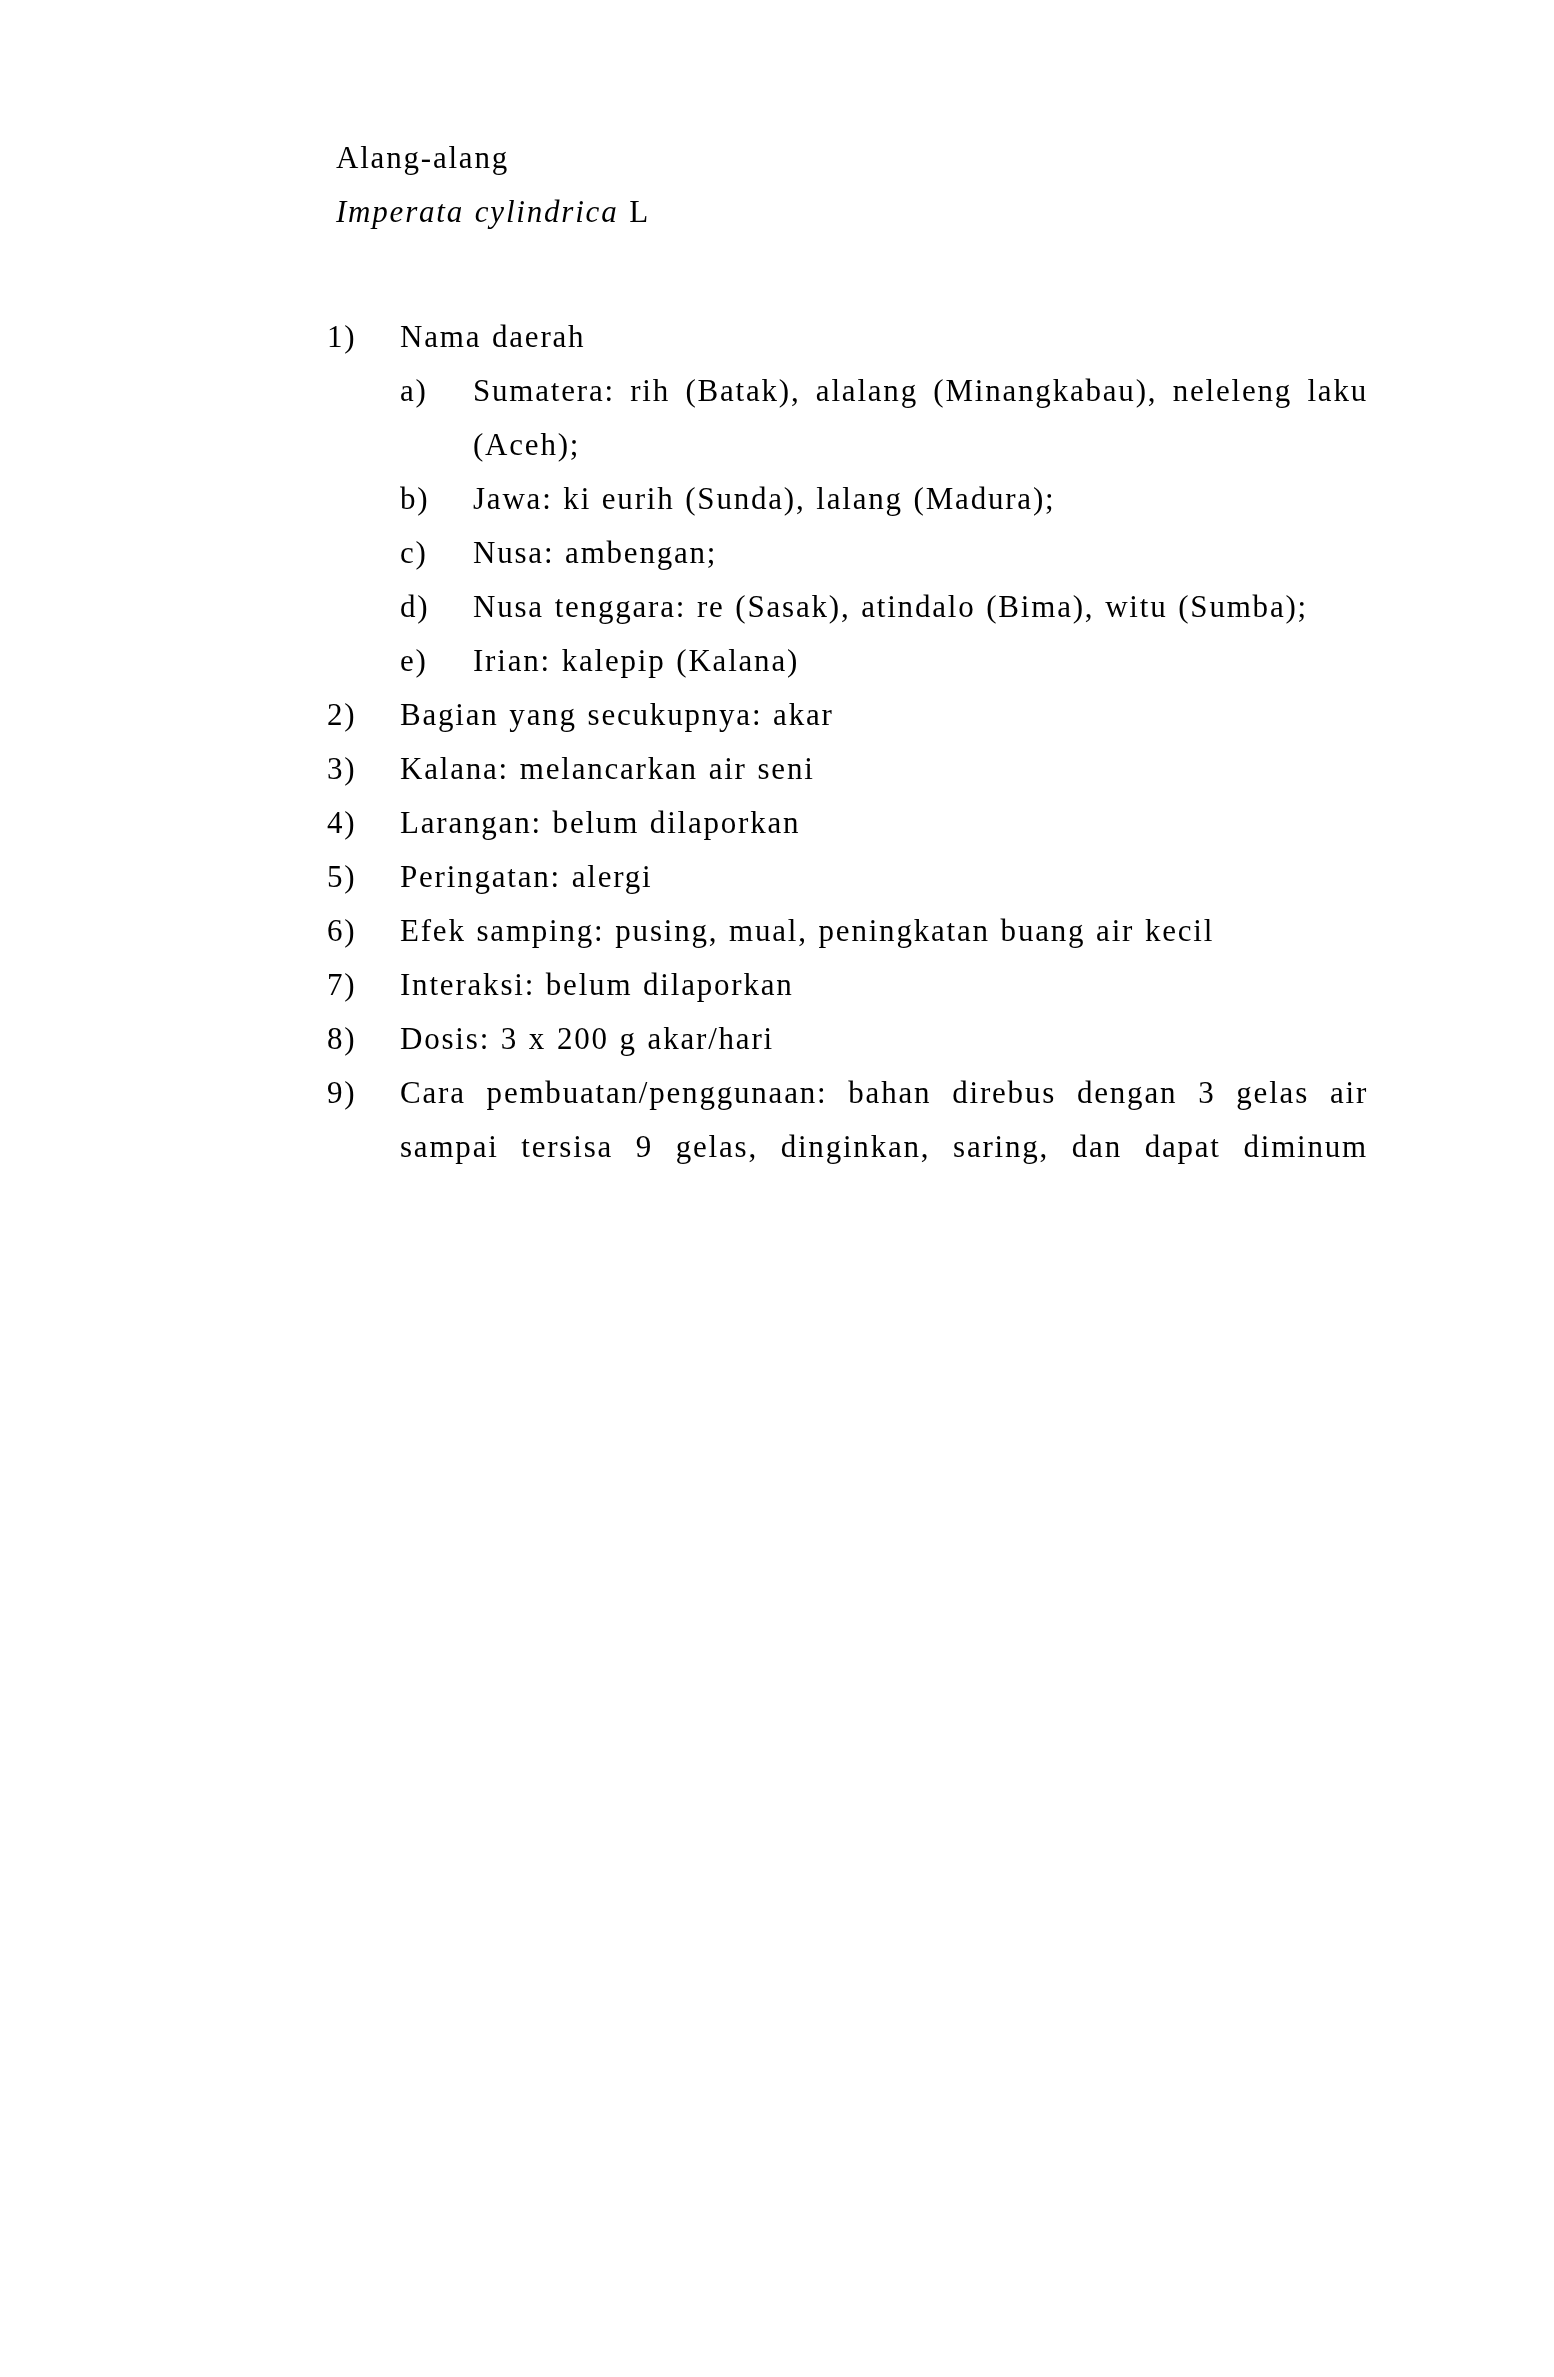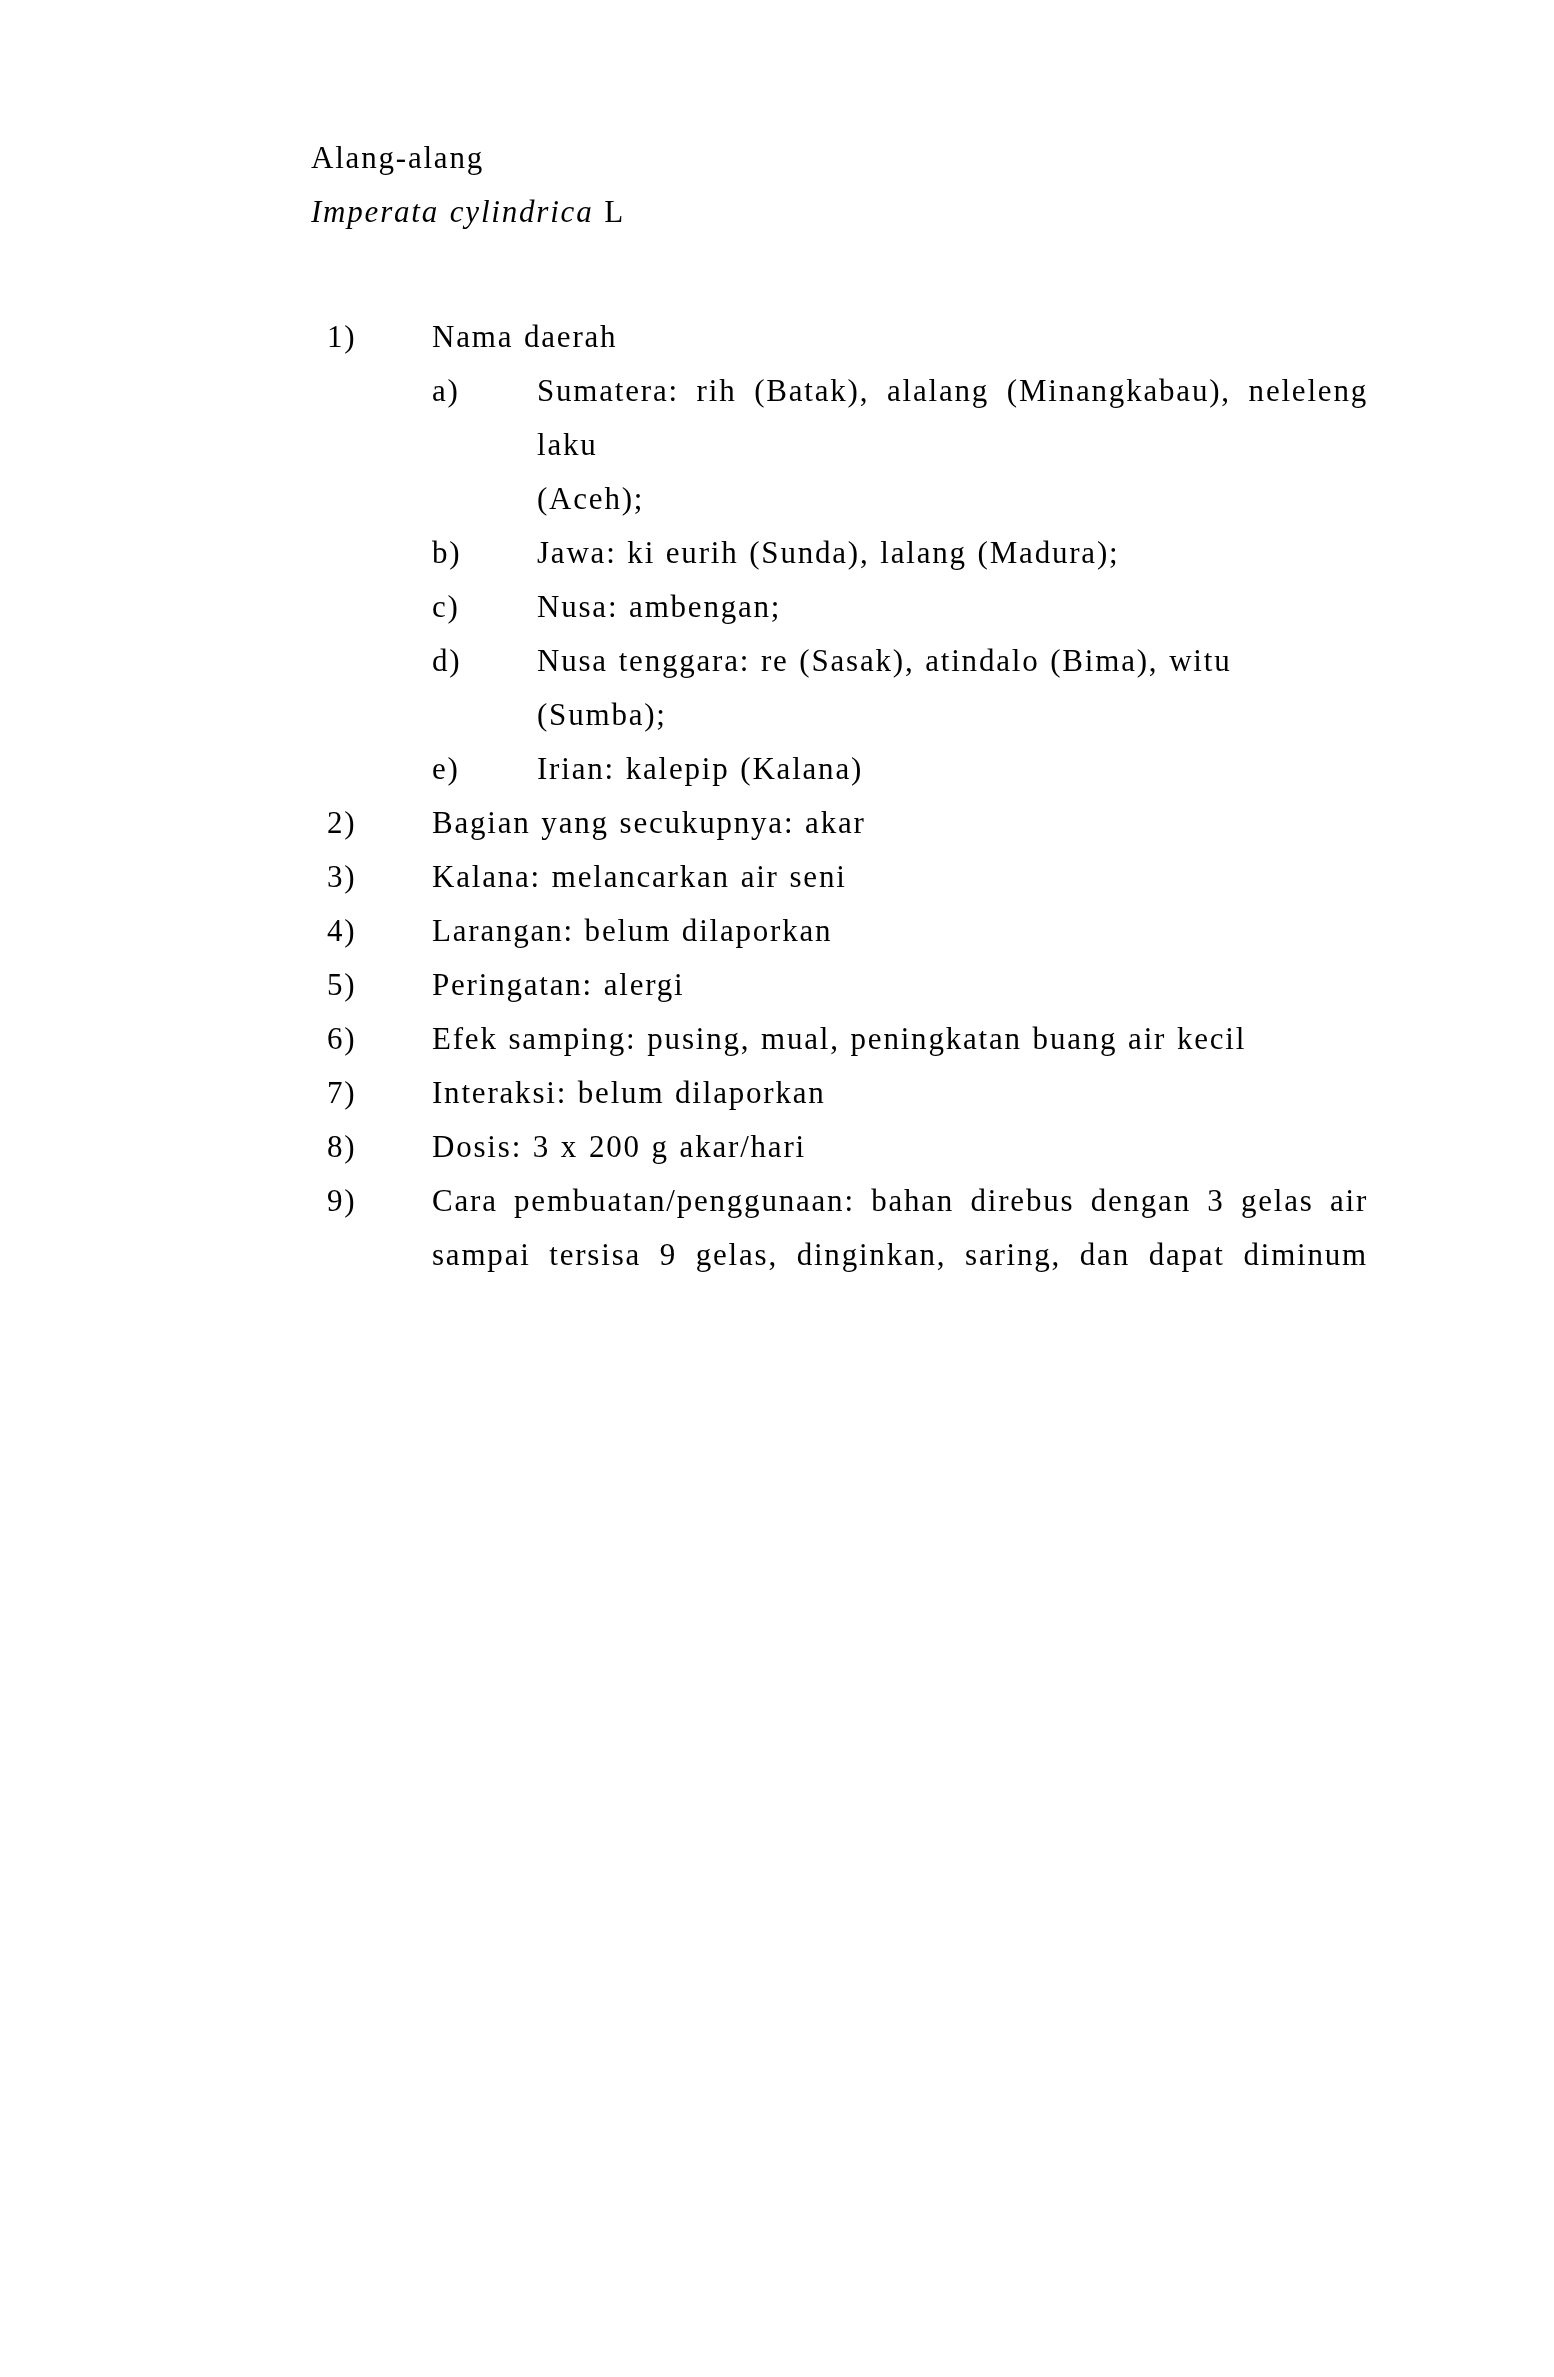--- a/index.html
+++ b/index.html
@@ -15,21 +15,21 @@
     color: #000000;
     font-family: "Liberation Serif", "DejaVu Serif", serif;
     font-size: 31px;
     line-height: 54px;
     letter-spacing: 1.8px;
     word-spacing: 1.2px;
     overflow: hidden;
   }
   .title-block {
     position: absolute;
-    left: 311px;
+    left: 336px;
     top: 131px;
   }
   .latin-line .sci {
     font-style: italic;
   }
   .list-block {
     position: absolute;
     left: 327px;
     top: 310px;
     width: 1041px;
@@ -37,21 +37,20 @@
   .row {
     display: flex;
     align-items: flex-start;
   }
   .row > .marker {
     flex: 0 0 73px;
   }
   .row > .content {
     flex: 1 1 auto;
     min-width: 0;
-    margin-left: 32px;
   }
   .subrow > .marker {
     flex: 0 0 73px;
   }
   .line {
     text-align: left;
   }
   .line.stretch {
     text-align: justify;
     text-align-last: justify;

